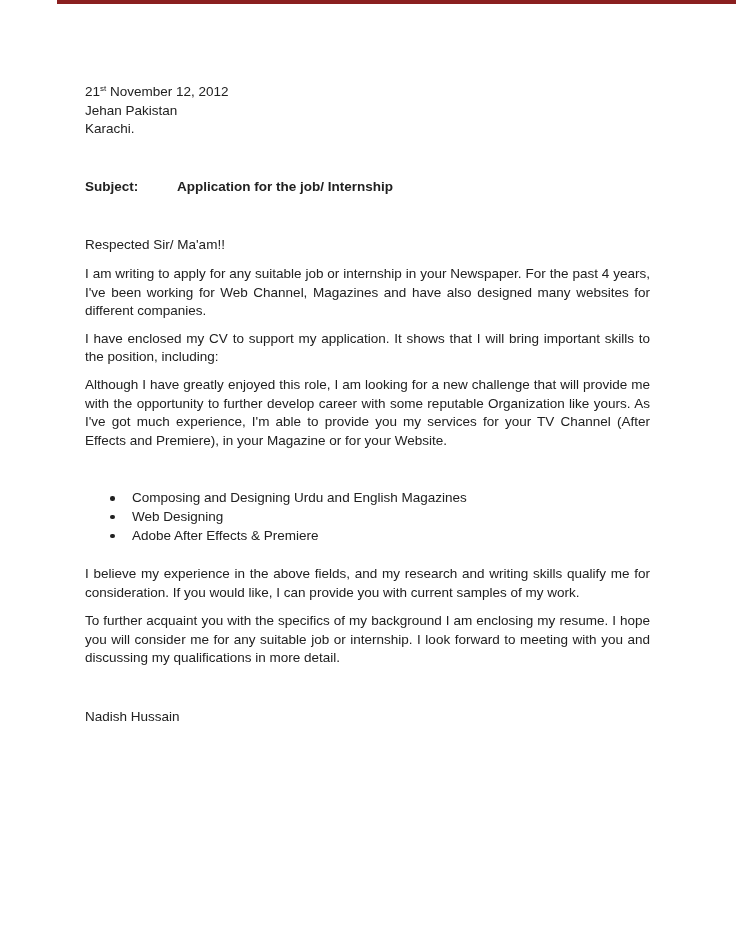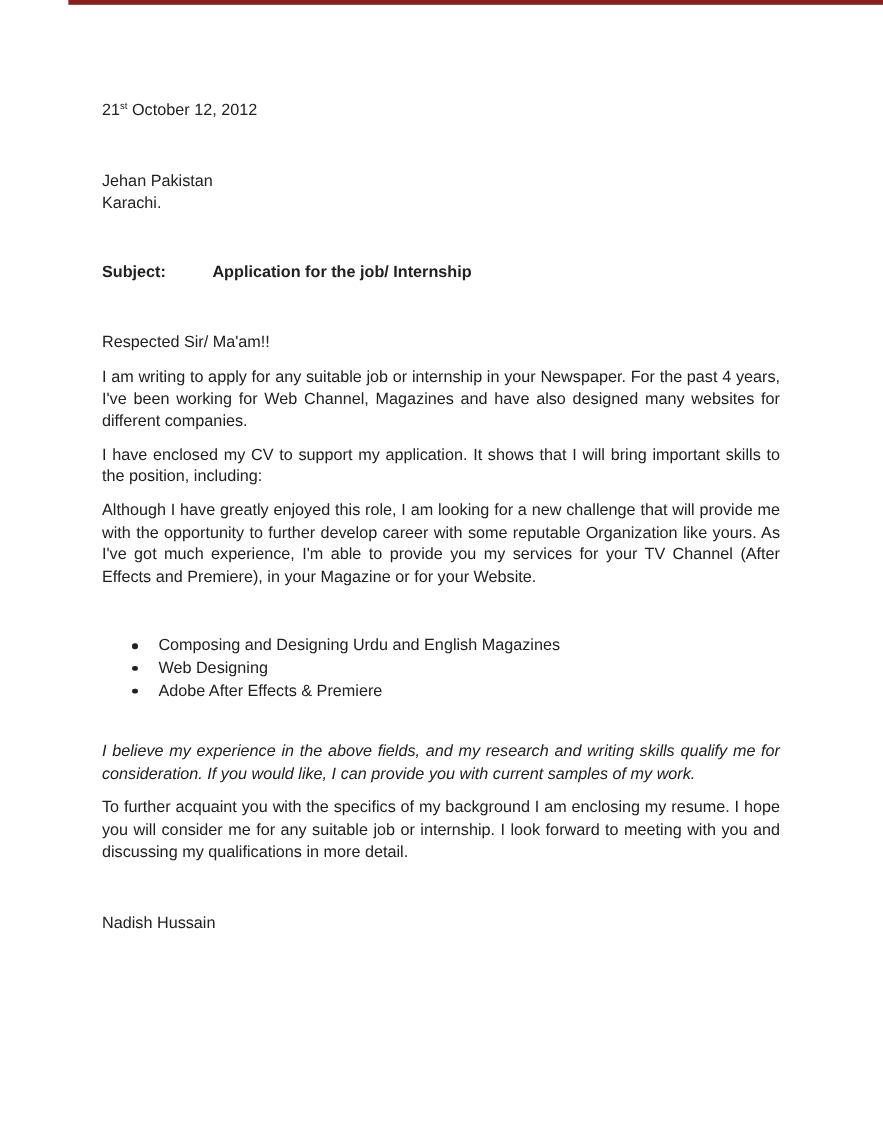--- a/index.html
+++ b/index.html
@@ -29,21 +29,21 @@
     width: 565px;
     padding-top: 83px;
   }
   p { margin: 0; }
   .date { margin: 0; }
   .date sup {
     font-size: 8px;
     line-height: 0;
     vertical-align: super;
   }
-  .sender { margin-top: 40px; }
+  .sender { }
   .subject-row {
     margin-top: 39px;
     display: flex;
     font-weight: bold;
   }
   .subject-label { width: 92px; flex: 0 0 92px; }
   .salutation { margin-top: 40px; }
   .para { text-align: justify; }
   .p1 { margin-top: 10px; }
   .p2 { margin-top: 9px; }
@@ -59,34 +59,34 @@
   }
   .bullet {
     position: absolute;
     left: 25px;
     top: 7px;
     width: 4.5px;
     height: 4.5px;
     border-radius: 50%;
     background: #212121;
   }
-  .p4 { margin-top: 32px; font-style: italic; }
+  .p4 { margin-top: 20px; }
   .p5 { margin-top: 10px; }
   .closing { margin-top: 39px; }
   .signature { margin-top: 40px; }
 </style>
 </head>
 <body>
 
 <div class="page">
   <div class="top-rule" style="background-color: rgb(138, 31, 31);"></div>
 
   <div class="content">
 
-    <p class="date"><span>21</span><sup>st</sup><span> October 12, 2012</span></p>
+    <p class="date"><span>21</span><sup>st</sup><span> November 12, 2012</span></p>
 
     <div class="sender">
       <p>Jehan Pakistan</p>
       <p>Karachi.</p>
     </div>
 
     <p class="subject-row">
       <span class="subject-label">Subject:</span>
       <span class="subject-value">Application for the job/ Internship</span>
     </p>

